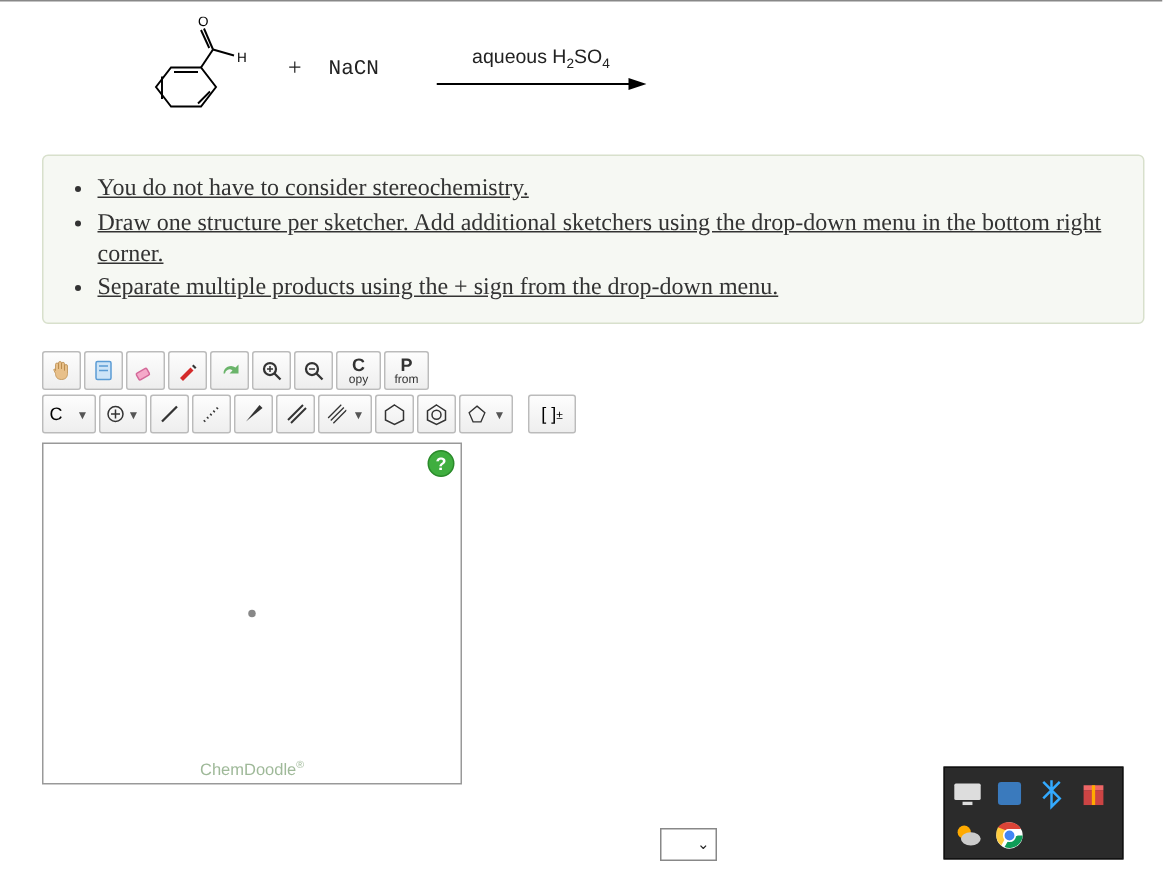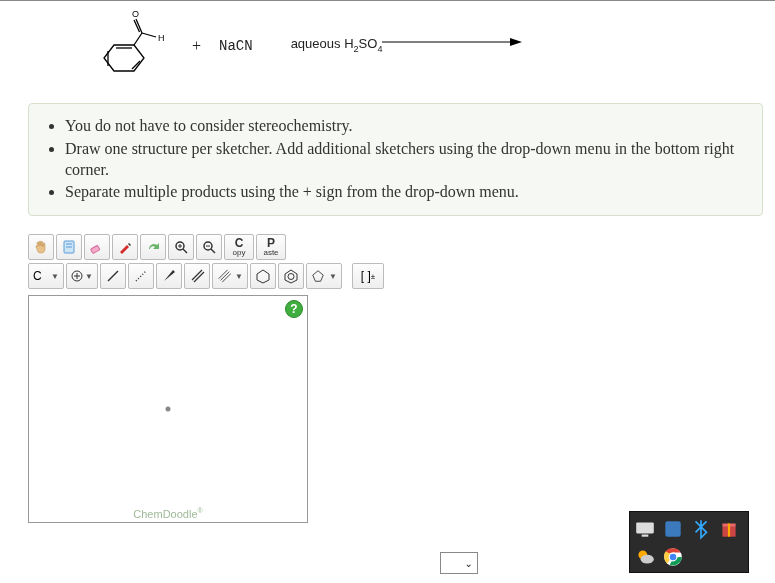--- a/index.html
+++ b/index.html
@@ -29,35 +29,35 @@
   .reaction-row {
     display: flex;
     align-items: center;
     gap: 18px;
     padding: 2px 0 14px 80px;
   }
   .mol-svg { width: 80px; height: 70px; }
   .plus { font-size: 16px; color:#222; }
   .reagent { font-family: Liberation Mono, monospace; font-size: 14px; color:#222; }
   .arrow-box {
-    display:flex; flex-direction:row; align-items:flex-start;
+    display:flex; flex-direction:column; align-items:center;
     margin-left: 20px;
   }
   .arrow-label { font-family: Arial, sans-serif; font-size: 13px; margin-bottom:2px; color:#222;}
   .arrow-svg { width: 140px; height: 12px; }
   .note-box {
     margin: 4px 12px 18px 28px;
     background: #f6f8f3;
     border: 1px solid #d8e0cc;
     border-radius: 4px;
     padding: 10px 14px;
     font-size: 16px;
     color: #333;
   }
-  .note-box ul { margin: 0; padding-left: 22px; }
+  .note-box ul { margin: 0; padding-left: 22px; text-decoration: underline; }
   .note-box li { margin: 2px 0; line-height: 1.3; }
   .sketcher-wrap {
     margin-left: 28px;
     width: 450px;
   }
   .toolbar {
     display:flex; flex-wrap: wrap;
     gap: 2px;
   }
   .tbtn {
@@ -227,21 +227,21 @@
           <line x1="10" y1="10" x2="14" y2="14" stroke="#333" stroke-width="1.5"></line>
           <line x1="5" y1="7" x2="9" y2="7" stroke="#333"></line>
         </svg>
     </div>
     <div class="tbtn cp">
       <span class="big">C</span>
         <span class="sm">opy</span>
     </div>
     <div class="tbtn cp">
       <span class="big">P</span>
-        <span class="sm">aste</span>
+        <span class="sm">from</span>
     </div>
   </div>
 
   <div class="toolbar-row2">
     <div class="elem-combo">
       <span>C</span>
         <span class="caret">▼</span>
     </div>
     <div class="elem-combo" style="width:32px;">
       <svg width="12" height="12" viewBox="0 0 12 12">

